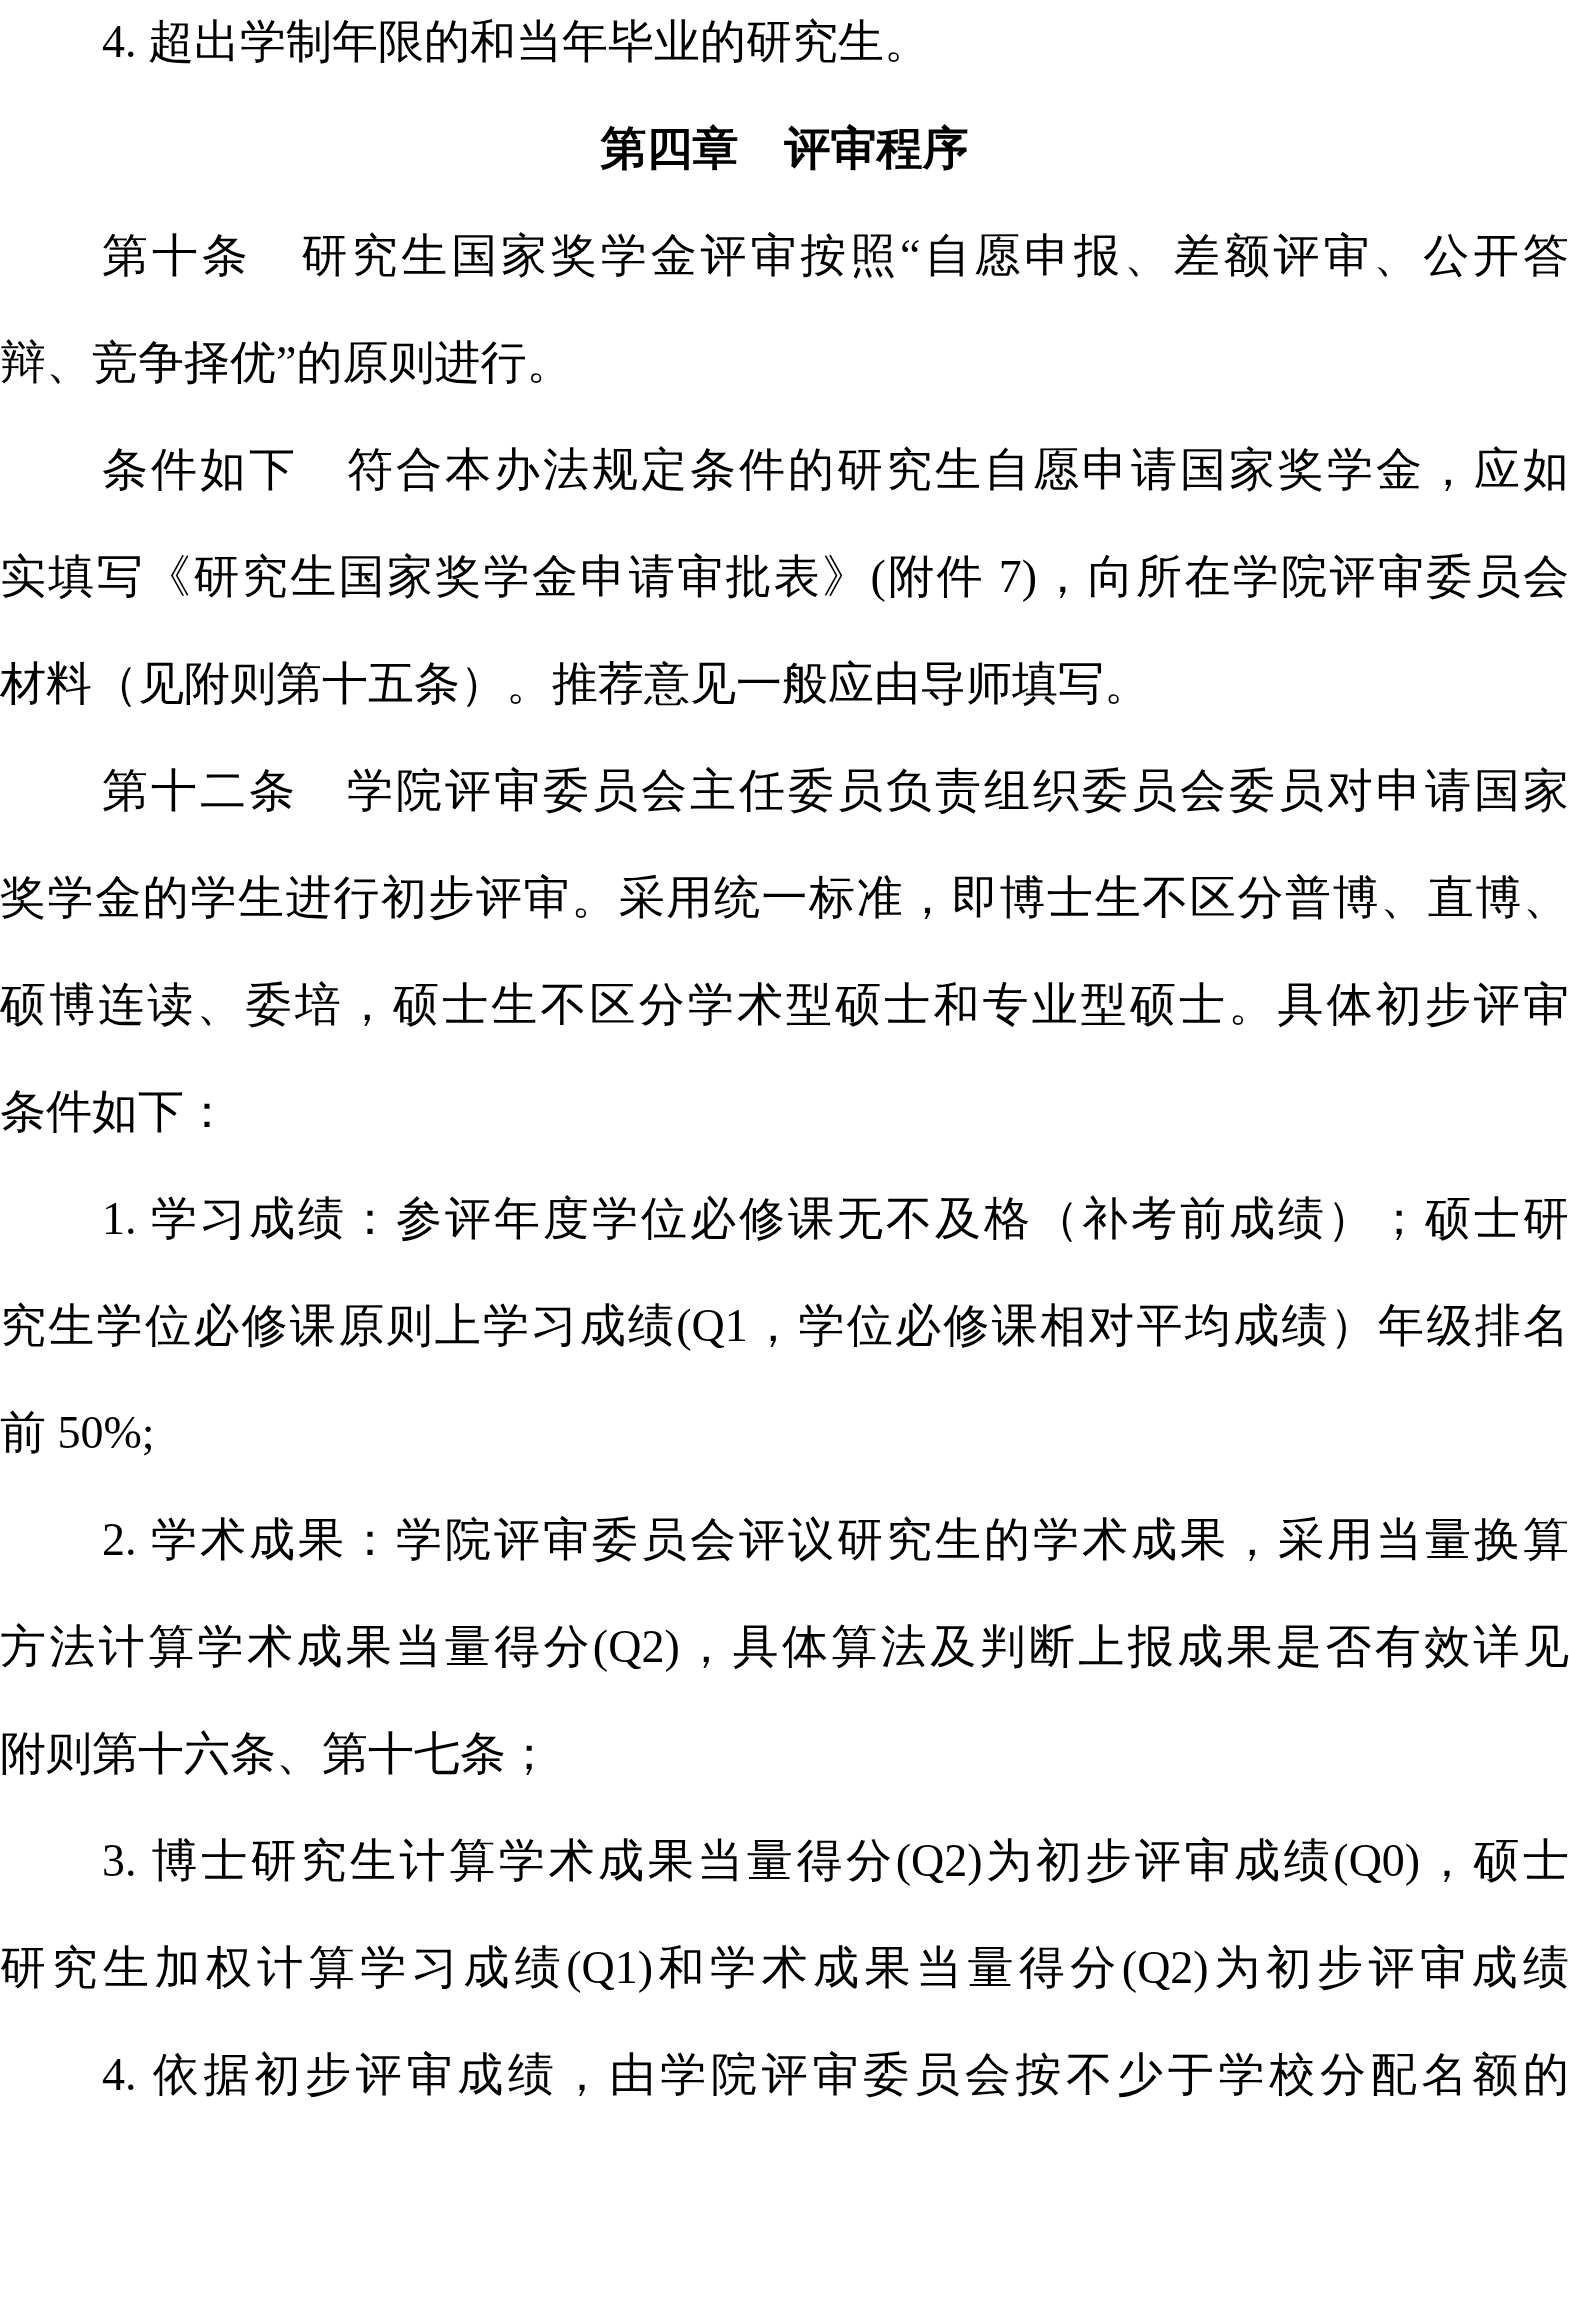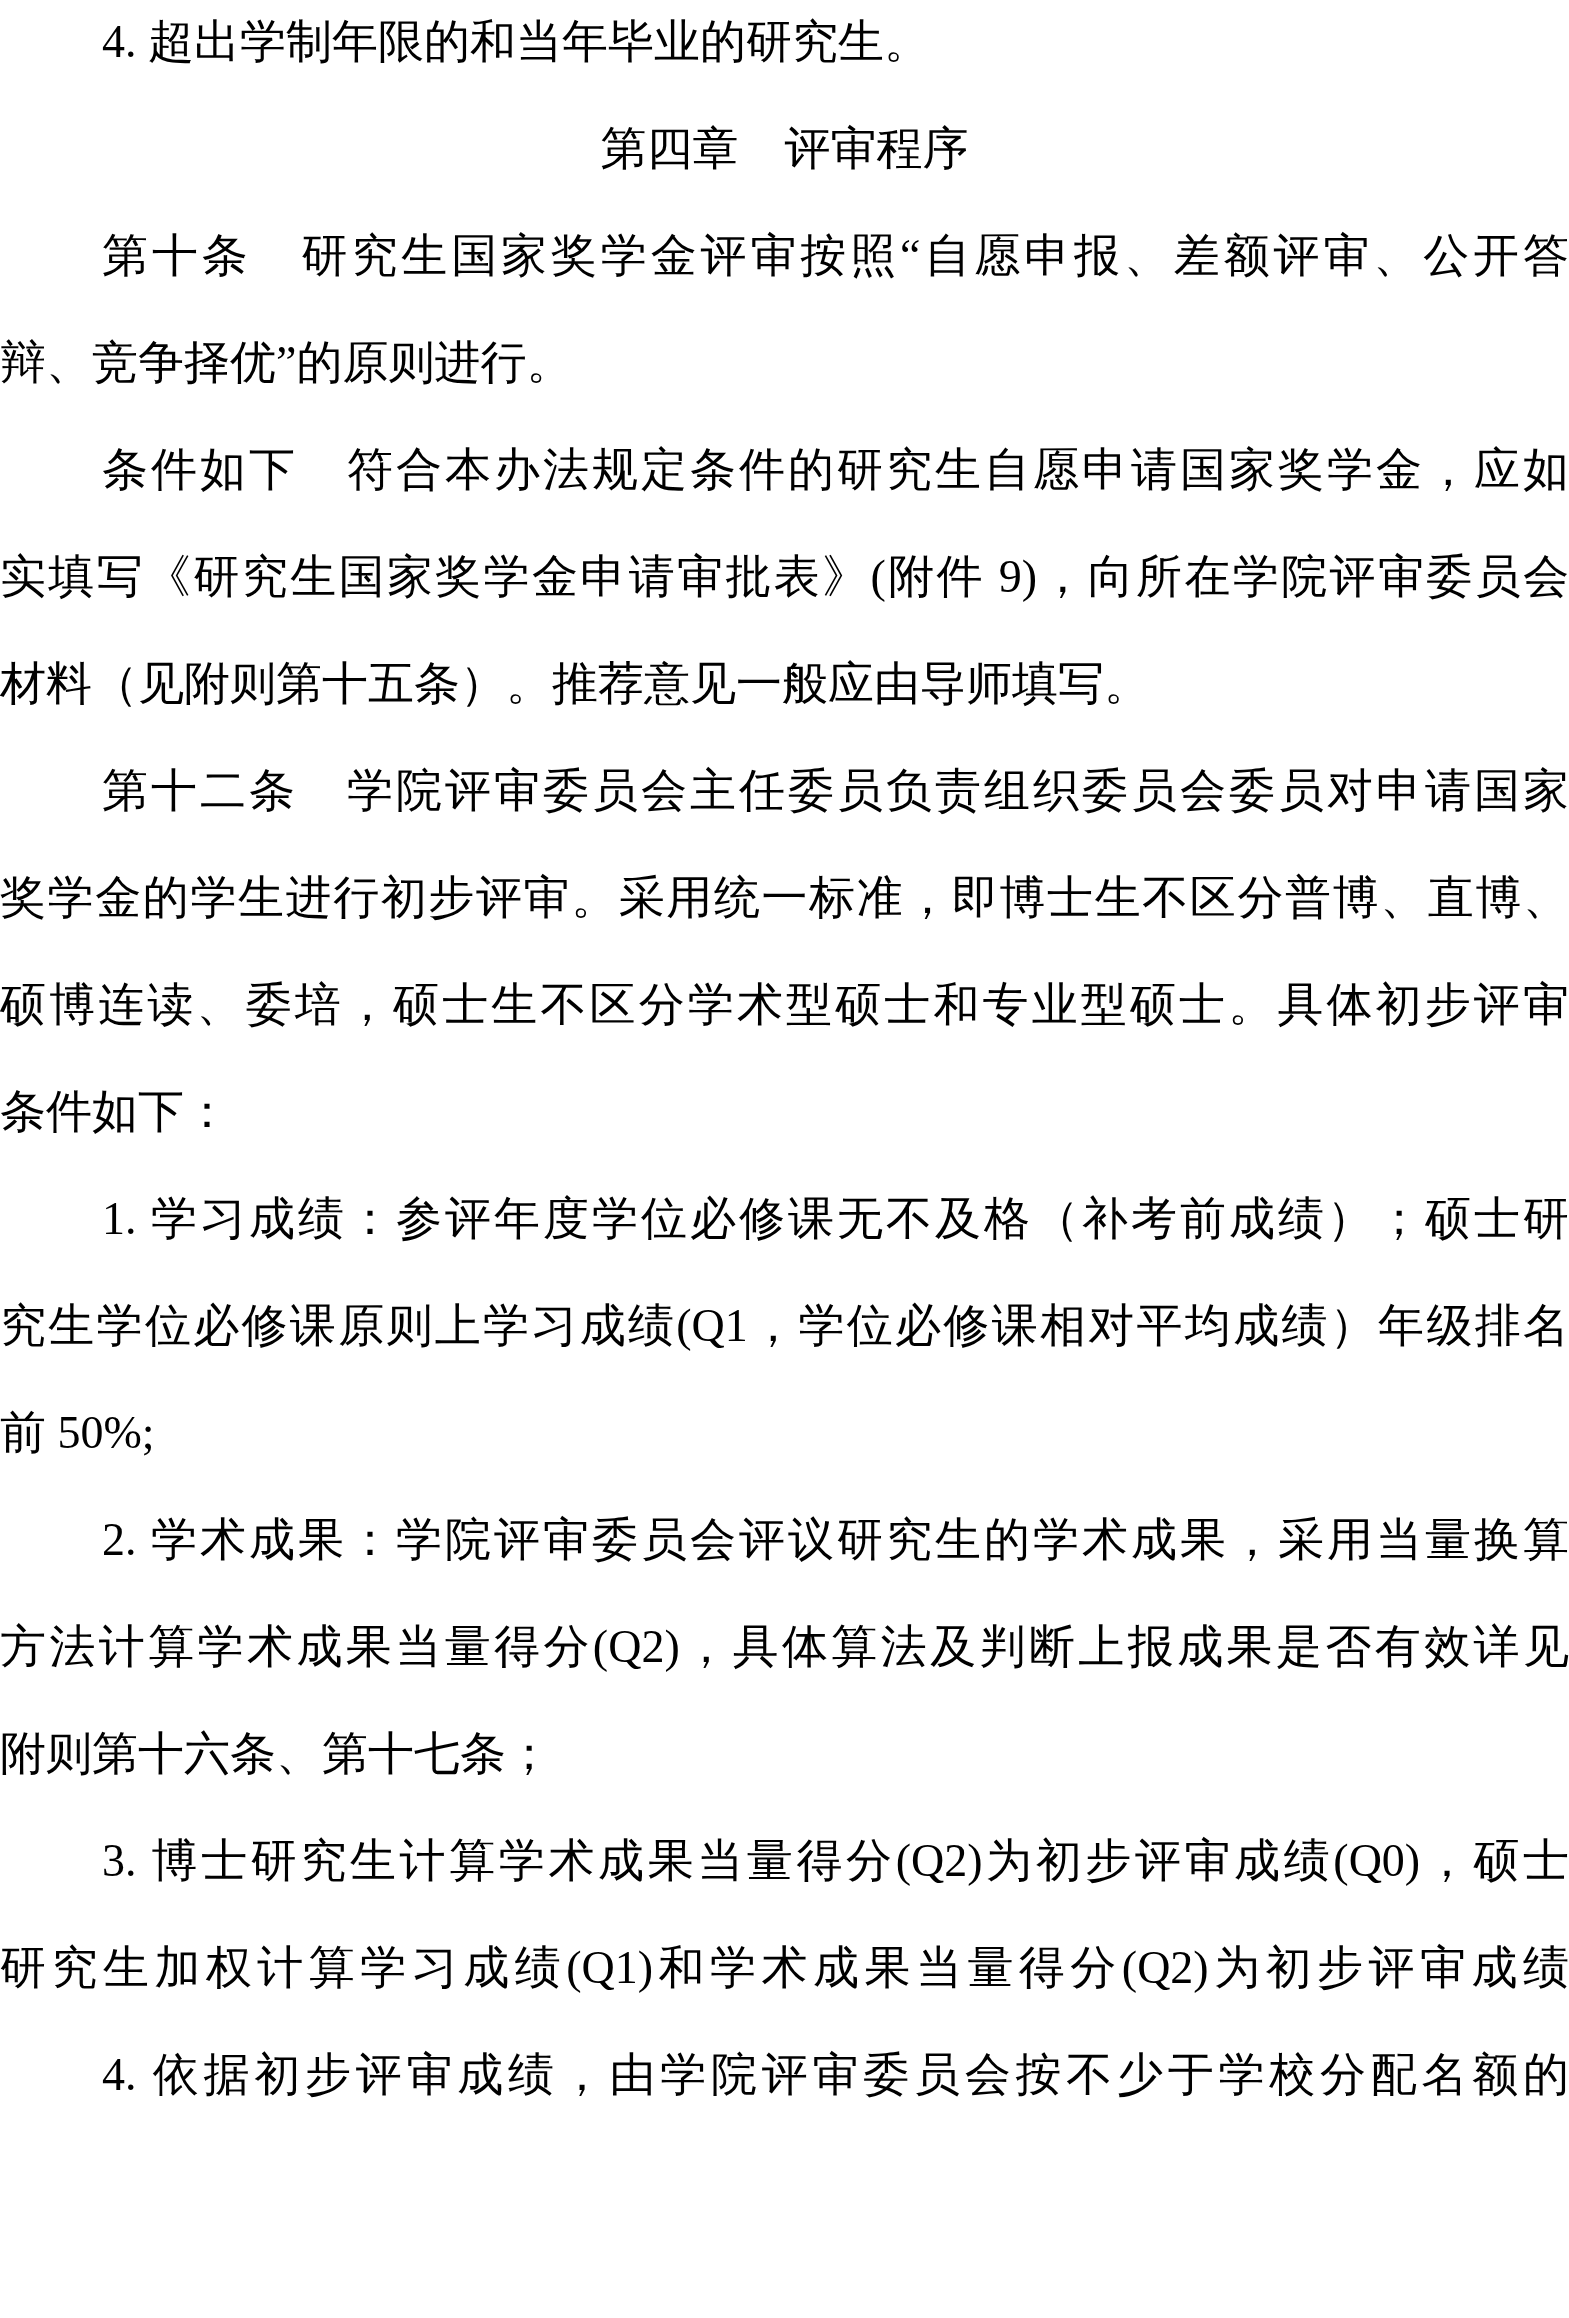--- a/index.html
+++ b/index.html
@@ -29,34 +29,34 @@
   .indent {
     text-indent: 102px;
   }
   .justify {
     text-align: justify;
     text-align-last: justify;
   }
   .heading {
     text-align: center;
     text-align-last: center;
-    font-weight: normal;
+    font-weight: bold;
     text-indent: 0;
   }
 </style>
 </head>
 <body>
 
 <div class="doc">
   <div class="line indent">4. 超出学制年限的和当年毕业的研究生。</div>
   <div class="line heading">第四章　评审程序</div>
   <div class="line indent justify">第十条　研究生国家奖学金评审按照“自愿申报、差额评审、公开答</div>
   <div class="line">辩、竞争择优”的原则进行。</div>
   <div class="line indent justify">条件如下　符合本办法规定条件的研究生自愿申请国家奖学金，应如</div>
-  <div class="line justify">实填写《研究生国家奖学金申请审批表》(附件 9)，向所在学院评审委员会</div>
+  <div class="line justify">实填写《研究生国家奖学金申请审批表》(附件 7)，向所在学院评审委员会</div>
   <div class="line">材料（见附则第十五条）。推荐意见一般应由导师填写。</div>
   <div class="line indent justify">第十二条　学院评审委员会主任委员负责组织委员会委员对申请国家</div>
   <div class="line justify">奖学金的学生进行初步评审。采用统一标准，即博士生不区分普博、直博、</div>
   <div class="line justify">硕博连读、委培，硕士生不区分学术型硕士和专业型硕士。具体初步评审</div>
   <div class="line">条件如下：</div>
   <div class="line indent justify">1. 学习成绩：参评年度学位必修课无不及格（补考前成绩）；硕士研</div>
   <div class="line justify">究生学位必修课原则上学习成绩(Q1，学位必修课相对平均成绩）年级排名</div>
   <div class="line">前 50%;</div>
   <div class="line indent justify">2. 学术成果：学院评审委员会评议研究生的学术成果，采用当量换算</div>
   <div class="line justify">方法计算学术成果当量得分(Q2)，具体算法及判断上报成果是否有效详见</div>

